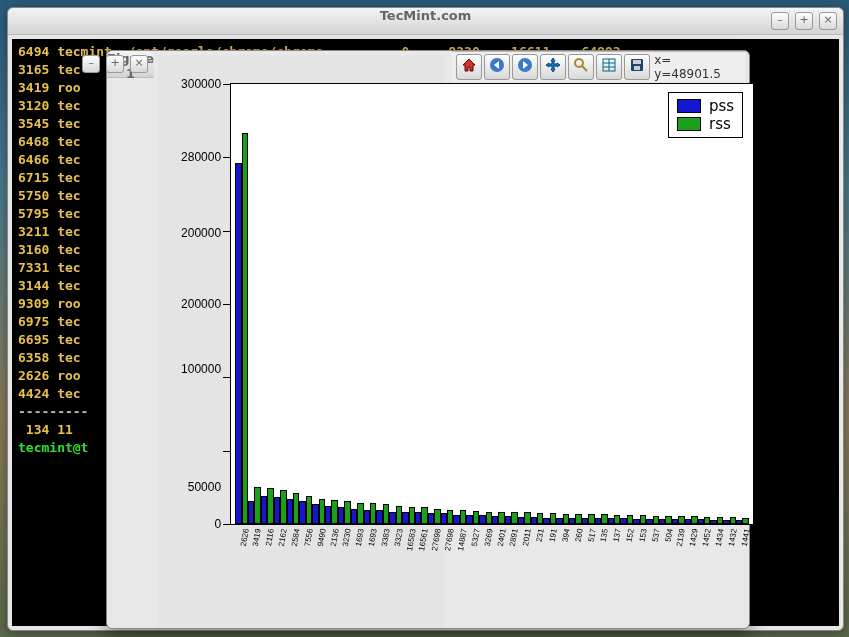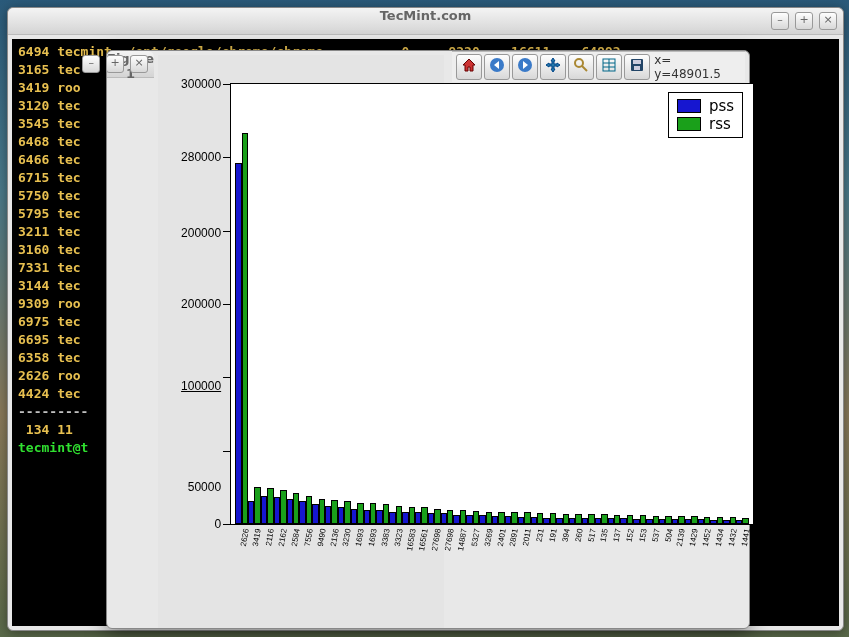--- a/index.html
+++ b/index.html
@@ -400,21 +400,21 @@
             <div class="bar pss" style="height: 2.2px;"></div>
             <div class="bar rss" style="height: 4.4px;"></div>
           </div>
         </div>
       <div id="yaxis">
           <div class="ytick" style="top: 440px;"></div>
           <div class="ylabel" style="top: 440px;">0</div>
           <div class="ytick" style="top: 366.667px;"></div>
           <div class="ylabel" style="top: 366.667px; margin-top: 36px;">50000</div>
           <div class="ytick" style="top: 293.333px;"></div>
-          <div class="ylabel" style="top: 302px; text-decoration: underline;">100000</div>
+          <div class="ylabel" style="top: 285px;">100000</div>
           <div class="ytick" style="top: 220px;"></div>
           <div class="ylabel" style="top: 220px;">200000</div>
           <div class="ytick" style="top: 146.667px;"></div>
           <div class="ylabel" style="top: 137px; margin-top: 12px;">200000</div>
           <div class="ytick" style="top: 73.3333px;"></div>
           <div class="ylabel" style="top: 73.3333px;">280000</div>
           <div class="ytick" style="top: 0px;"></div>
           <div class="ylabel" style="top: 0px;">300000</div>
         </div>
       <div class="xticks" id="xticks">

